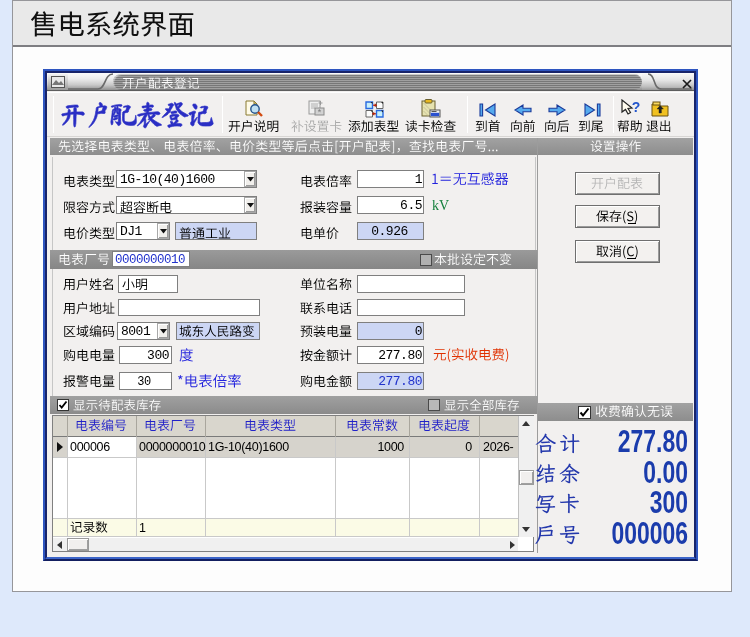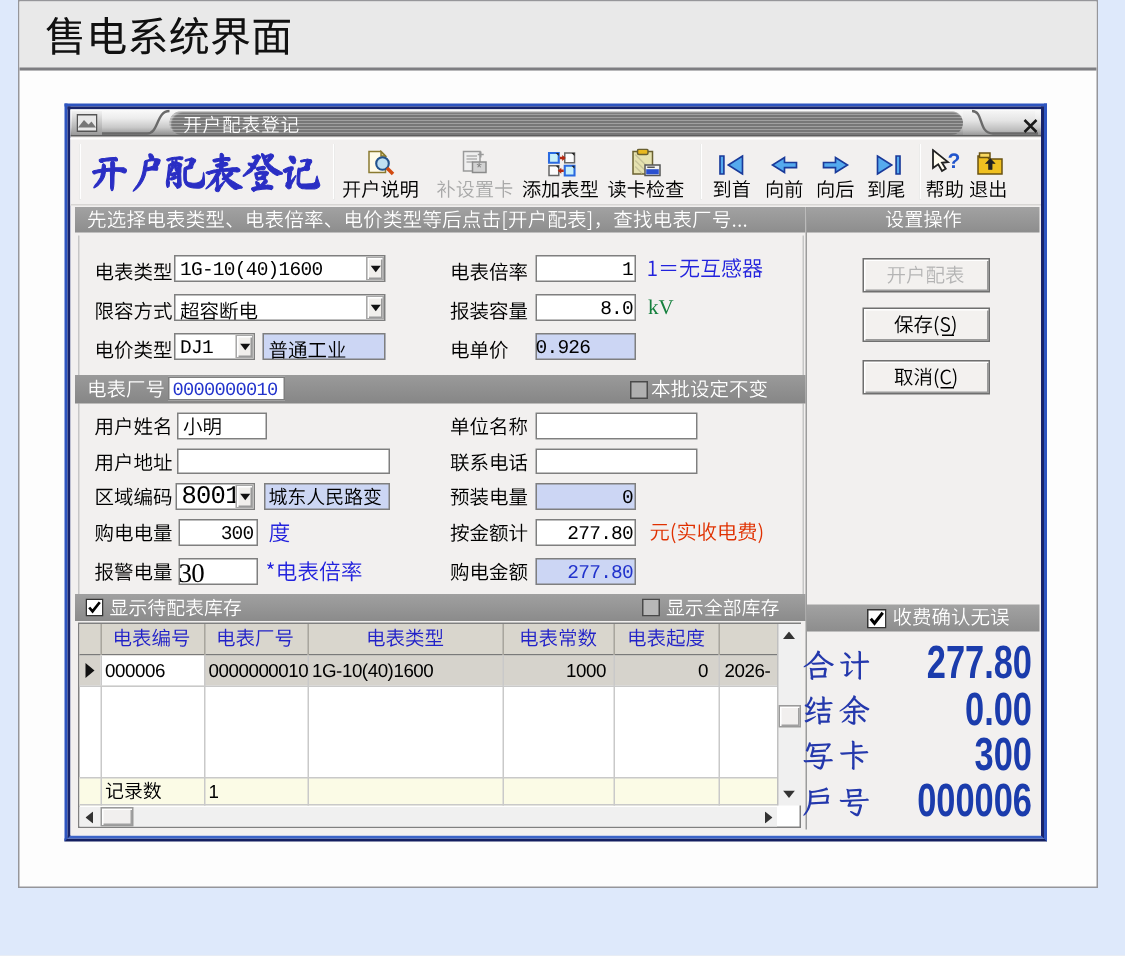--- a/index.html
+++ b/index.html
@@ -491,21 +491,21 @@
 <svg style="position:absolute;left:246.5px;top:203px" width="7" height="5">
     <path d="M0 0 h7 L3.5 4.5 Z" fill="#111"></path>
   </svg>
 <svg style="position:absolute;left:300.0px;top:200.5px;overflow:visible" width="54" height="17" fill="#000">
     <use href="#g105" x="0.0" y="11.1"></use>
     <use href="#g106" x="13.0" y="11.1"></use>
     <use href="#g100" x="26.0" y="11.1"></use>
     <use href="#g107" x="39.0" y="11.1"></use>
   </svg>
 <div style="position:absolute;left:357px;top:196px;width:67px;height:18px;background:#fff;border:1px solid #7f7f7f;"></div>
-<div style="position:absolute;left:357px;top:198px;width:65px;text-align:right;font-family:'Liberation Mono',monospace;font-size:13px;color:#000;line-height:16px;letter-spacing:-0.5px">8.0</div>
+<div style="position:absolute;left:357px;top:198px;width:65px;text-align:right;font-family:'Liberation Mono',monospace;font-size:13px;color:#000;line-height:16px;letter-spacing:-0.5px">6.5</div>
 <div style="position:absolute;left:432px;top:198px;font-family:'Liberation Serif',serif;font-size:14px;color:#15803d">kV</div>
 <svg style="position:absolute;left:63.0px;top:226.5px;overflow:visible" width="54" height="17" fill="#000">
     <use href="#g46" x="0.0" y="11.1"></use>
     <use href="#g53" x="13.0" y="11.1"></use>
     <use href="#g48" x="26.0" y="11.1"></use>
     <use href="#g49" x="39.0" y="11.1"></use>
   </svg>
 <div style="position:absolute;left:116px;top:222px;width:54px;height:18px;background:#fff;border:1px solid #7f7f7f;"></div>
 <div style="position:absolute;left:120px;top:224px;width:100px;text-align:left;font-family:'Liberation Mono',monospace;font-size:13px;color:#000;line-height:16px;letter-spacing:-0.5px">DJ1</div>
 <div style="position:absolute;left:157px;top:223px;width:12px;height:16px;background:#f1efec;border:1px solid #a8a8a8;box-shadow:inset 1px 1px 0 #fff,inset -1px -1px 0 #9a9a9a"></div>
@@ -518,21 +518,21 @@
     <use href="#g109" x="13.0" y="11.1"></use>
     <use href="#g110" x="26.0" y="11.1"></use>
     <use href="#g111" x="39.0" y="11.1"></use>
   </svg>
 <svg style="position:absolute;left:300.0px;top:226.5px;overflow:visible" width="41" height="17" fill="#000">
     <use href="#g46" x="0.0" y="11.1"></use>
     <use href="#g112" x="13.0" y="11.1"></use>
     <use href="#g53" x="26.0" y="11.1"></use>
   </svg>
 <div style="position:absolute;left:357px;top:222px;width:67px;height:18px;background:#ccd6f4;border:1px solid #7f7f7f;"></div>
-<div style="position:absolute;left:357px;top:224px;width:65px;text-align:left;font-family:'Liberation Mono',monospace;font-size:13px;color:#000;line-height:16px;letter-spacing:-0.5px">0.926</div>
+<div style="position:absolute;left:357px;top:224px;width:65px;text-align:center;font-family:'Liberation Mono',monospace;font-size:13px;color:#000;line-height:16px;letter-spacing:-0.5px">0.926</div>
 <div style="position:absolute;left:52px;top:157px;width:1px;height:93px;background:#c6c6c6"></div>
 <div style="position:absolute;left:52px;top:269px;width:1px;height:127px;background:#c6c6c6"></div>
 <div style="position:absolute;left:534.8px;top:157px;width:1px;height:93px;background:#c6c6c6"></div>
 <div style="position:absolute;left:534.8px;top:269px;width:1px;height:127px;background:#c6c6c6"></div>
 <div style="position:absolute;left:50px;top:250px;width:487px;height:19px;background:linear-gradient(180deg,#9a9a9a,#868686)"></div>
 <svg style="position:absolute;left:58.0px;top:252.5px;overflow:visible" width="54" height="17" fill="#ffffff">
     <use href="#g46" x="0.0" y="11.1"></use>
     <use href="#g47" x="13.0" y="11.1"></use>
     <use href="#g66" x="26.0" y="11.1"></use>
     <use href="#g67" x="39.0" y="11.1"></use>
@@ -582,21 +582,21 @@
     <use href="#g130" x="39.0" y="11.1"></use>
   </svg>
 <div style="position:absolute;left:357px;top:299px;width:108px;height:17px;background:#fff;border:1px solid #7f7f7f;"></div>
 <svg style="position:absolute;left:63.0px;top:324.5px;overflow:visible" width="54" height="17" fill="#000">
     <use href="#g131" x="0.0" y="11.1"></use>
     <use href="#g132" x="13.0" y="11.1"></use>
     <use href="#g133" x="26.0" y="11.1"></use>
     <use href="#g134" x="39.0" y="11.1"></use>
   </svg>
 <div style="position:absolute;left:117px;top:322px;width:53px;height:18px;background:#fff;border:1px solid #7f7f7f;"></div>
-<div style="position:absolute;left:121px;top:324px;width:100px;text-align:left;font-family:'Liberation Mono',monospace;font-size:17px;color:#000;line-height:16px;letter-spacing:-0.5px">8001</div>
+<div style="position:absolute;left:121px;top:324px;width:100px;text-align:left;font-family:'Liberation Mono',monospace;font-size:13px;color:#000;line-height:16px;letter-spacing:-0.5px">8001</div>
 <div style="position:absolute;left:157px;top:323px;width:12px;height:16px;background:#f1efec;border:1px solid #a8a8a8;box-shadow:inset 1px 1px 0 #fff,inset -1px -1px 0 #9a9a9a"></div>
 <svg style="position:absolute;left:159.5px;top:329px" width="7" height="5">
     <path d="M0 0 h7 L3.5 4.5 Z" fill="#111"></path>
   </svg>
 <div style="position:absolute;left:176px;top:322px;width:84px;height:18px;background:#ccd6f4;border:1px solid #7f7f7f;"></div>
 <svg style="position:absolute;left:179.0px;top:324.5px;overflow:visible" width="77" height="16" fill="#000">
     <use href="#g135" x="0.0" y="10.8"></use>
     <use href="#g136" x="12.6" y="10.8"></use>
     <use href="#g137" x="25.2" y="10.8"></use>
     <use href="#g138" x="37.8" y="10.8"></use>
@@ -639,21 +639,21 @@
     <use href="#g153" x="58.5" y="11.5"></use>
     <use href="#g154" x="72.0" y="11.5"></use>
   </svg>
 <svg style="position:absolute;left:63.0px;top:374.5px;overflow:visible" width="54" height="17" fill="#000">
     <use href="#g105" x="0.0" y="11.1"></use>
     <use href="#g155" x="13.0" y="11.1"></use>
     <use href="#g46" x="26.0" y="11.1"></use>
     <use href="#g107" x="39.0" y="11.1"></use>
   </svg>
 <div style="position:absolute;left:119px;top:372px;width:53px;height:18px;background:#fff;border:1px solid #7f7f7f;"></div>
-<div style="position:absolute;left:119px;top:374px;width:50px;text-align:left;font-family:Liberation Serif, serif;font-size:18px;color:#000;line-height:16px;letter-spacing:-0.5px">30</div>
+<div style="position:absolute;left:119px;top:374px;width:50px;text-align:center;font-family:Liberation Mono, monospace;font-size:12px;color:#000;line-height:16px;letter-spacing:-0.5px">30</div>
 <svg style="position:absolute;left:177.0px;top:373.5px;overflow:visible" width="66" height="19" fill="#2222dd">
     <use href="#g156" x="0.0" y="12.4"></use>
     <use href="#g157" x="6.7" y="12.4"></use>
     <use href="#g158" x="21.2" y="12.4"></use>
     <use href="#g159" x="35.7" y="12.4"></use>
     <use href="#g160" x="50.2" y="12.4"></use>
   </svg>
 <svg style="position:absolute;left:300.0px;top:374.5px;overflow:visible" width="54" height="17" fill="#000">
     <use href="#g142" x="0.0" y="11.1"></use>
     <use href="#g46" x="13.0" y="11.1"></use>

